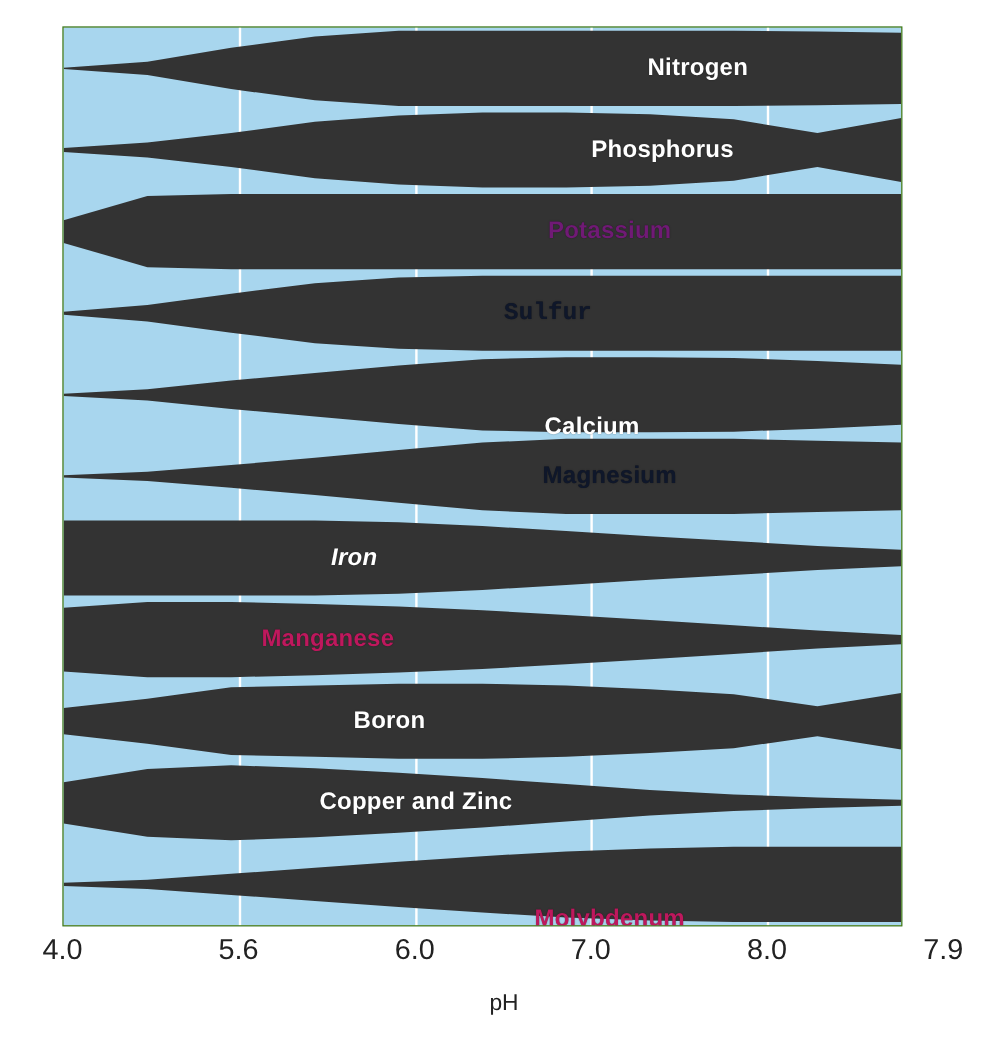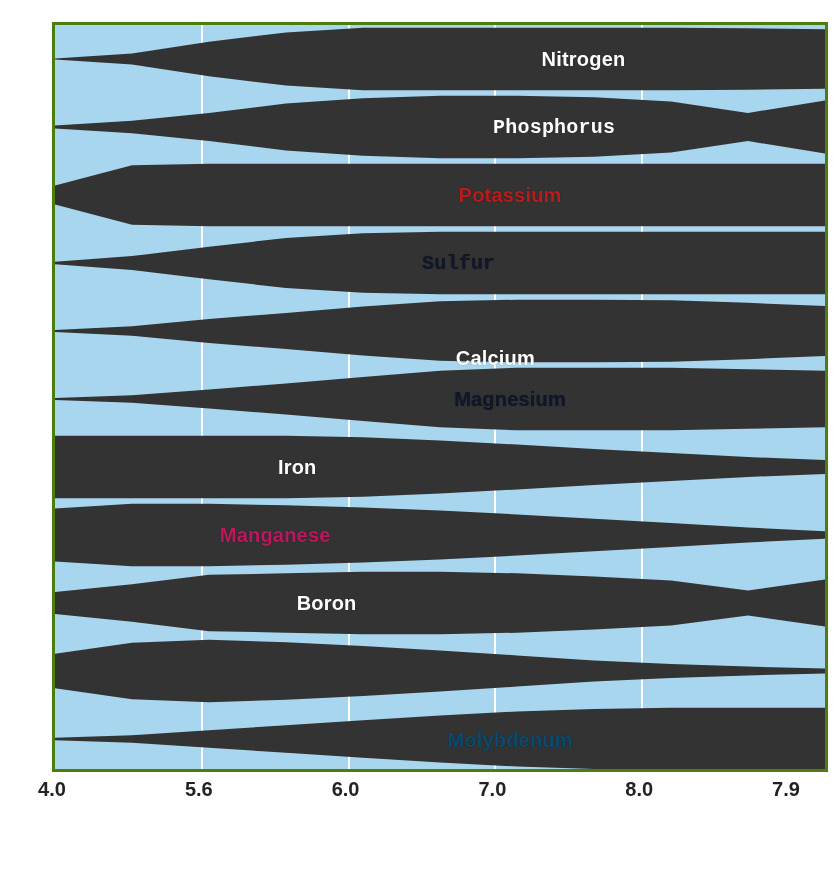--- a/index.html
+++ b/index.html
@@ -8,23 +8,23 @@
     background:#ffffff;
     font-family:"Liberation Sans", sans-serif;
     overflow:hidden;
   }
   #root{position:relative;width:836px;height:875px;}
 
   
   #plot{
     position:absolute;
     left:52px; top:22px;
-    width:776px; height:750px;
+    width:700px; height:750px;
     background:#a8d6ee;
-    border:3px solid #4d7c0f;
+    border:1px solid #4d7c0f;
     box-sizing:border-box;
     overflow:hidden;
   }
   #bands{position:absolute;inset:0;}
   .gridline{
     position:absolute;top:0;bottom:0;width:2px;background:#ffffff;
   }
   .band{position:absolute;left:0;width:100%;}
   .band svg{display:block;width:100%;height:100%;}
   .band-label{
@@ -40,25 +40,24 @@
   }
 
   
   #xaxis{
     position:absolute;
     left:52px; top:778px; width:736px; height:34px;
   }
   .tick-label{
     position:absolute;
     top:0;
-    font-size:20px;
+    font-size:24px;
     color:#222;
     transform:translateX(-50%);
     white-space:nowrap;
-    font-weight:bold;
   }
   #axis-title{
     position:absolute;
     left:52px; width:736px; top:826px;
     text-align:center;
     font-size:19px;
     color:#222;
   }
 </style>
 </head>
@@ -78,27 +77,27 @@
           <svg viewBox="0 0 734 68" preserveAspectRatio="none">
             <path d="M0.0 33.4 L73.4 28.4 L146.8 16.8 L220.2 7.4 L293.6 2.7 L367.0 2.7 L440.4 2.7 L513.8 2.7 L587.2 2.7 L660.6 3.3 L734.0 4.3 L734.0 63.7 L660.6 64.7 L587.2 65.3 L513.8 65.3 L440.4 65.3 L367.0 65.3 L293.6 65.3 L220.2 60.6 L146.8 51.2 L73.4 39.6 L0.0 34.6 Z" fill="#333333"></path>
           </svg>
         </div>
         <div class="band-label" style="left: 528.48px; top: 34px; color: rgb(255, 255, 255);">Nitrogen</div>
         <div class="band" style="top: 68px; height: 68px;">
           <svg viewBox="0 0 734 68" preserveAspectRatio="none">
             <path d="M0.0 32.4 L73.4 27.7 L146.8 19.9 L220.2 10.5 L293.6 5.2 L367.0 2.7 L440.4 2.7 L513.8 4.3 L587.2 8.4 L660.6 19.9 L734.0 7.4 L734.0 60.6 L660.6 48.1 L587.2 59.6 L513.8 63.7 L440.4 65.3 L367.0 65.3 L293.6 62.8 L220.2 57.5 L146.8 48.1 L73.4 40.3 L0.0 35.6 Z" fill="#333333"></path>
           </svg>
         </div>
-        <div class="band-label" style="left: 499.12px; top: 102px; color: rgb(255, 255, 255); font-family: Liberation Mono, monospace;">Phosphorus</div>
+        <div class="band-label" style="left: 499.12px; top: 102px; color: rgb(255, 255, 255);">Phosphorus</div>
         <div class="band" style="top: 136px; height: 68px;">
           <svg viewBox="0 0 734 68" preserveAspectRatio="none">
             <path d="M0.0 24.6 L73.4 4.3 L146.8 2.7 L220.2 2.7 L293.6 2.7 L367.0 2.7 L440.4 2.7 L513.8 2.7 L587.2 2.7 L660.6 2.7 L734.0 2.7 L734.0 65.3 L660.6 65.3 L587.2 65.3 L513.8 65.3 L440.4 65.3 L367.0 65.3 L293.6 65.3 L220.2 65.3 L146.8 65.3 L73.4 63.7 L0.0 43.4 Z" fill="#333333"></path>
           </svg>
         </div>
-        <div class="band-label" style="left: 455.08px; top: 170px; color: #b91c1c;">Potassium</div>
+        <div class="band-label" style="left: 455.08px; top: 170px; color: #701a75;">Potassium</div>
         <div class="band" style="top: 204px; height: 68px;">
           <svg viewBox="0 0 734 68" preserveAspectRatio="none">
             <path d="M0.0 32.7 L73.4 27.1 L146.8 17.7 L220.2 9.0 L293.6 4.3 L367.0 2.7 L440.4 2.7 L513.8 2.7 L587.2 2.7 L660.6 2.7 L734.0 2.7 L734.0 65.3 L660.6 65.3 L587.2 65.3 L513.8 65.3 L440.4 65.3 L367.0 65.3 L293.6 63.7 L220.2 59.0 L146.8 50.3 L73.4 40.9 L0.0 35.3 Z" fill="#333333"></path>
           </svg>
         </div>
         <div class="band-label" style="left: 403.7px; top: 238px; color: #0f172a; font-family: Liberation Mono, monospace;">Sulfur</div>
         <div class="band" style="top: 272px; height: 68px;">
           <svg viewBox="0 0 734 68" preserveAspectRatio="none">
             <path d="M0.0 33.1 L73.4 29.3 L146.8 22.1 L220.2 15.9 L293.6 9.6 L367.0 4.3 L440.4 2.7 L513.8 2.7 L587.2 3.3 L660.6 5.8 L734.0 9.0 L734.0 59.0 L660.6 62.2 L587.2 64.7 L513.8 65.3 L440.4 65.3 L367.0 63.7 L293.6 58.4 L220.2 52.1 L146.8 45.9 L73.4 38.7 L0.0 34.9 Z" fill="#333333"></path>
           </svg>
@@ -108,49 +107,51 @@
           <svg viewBox="0 0 734 68" preserveAspectRatio="none">
             <path d="M0.0 33.1 L73.4 30.2 L146.8 24.6 L220.2 18.4 L293.6 12.1 L367.0 5.8 L440.4 2.7 L513.8 2.7 L587.2 2.7 L660.6 4.3 L734.0 5.8 L734.0 62.2 L660.6 63.7 L587.2 65.3 L513.8 65.3 L440.4 65.3 L367.0 62.2 L293.6 55.9 L220.2 49.6 L146.8 43.4 L73.4 37.8 L0.0 34.9 Z" fill="#333333"></path>
           </svg>
         </div>
         <div class="band-label" style="left: 455.08px; top: 374px; color: #0f172a;">Magnesium</div>
         <div class="band" style="top: 408px; height: 68px;">
           <svg viewBox="0 0 734 68" preserveAspectRatio="none">
             <path d="M0.0 2.7 L73.4 2.7 L146.8 2.7 L220.2 2.7 L293.6 4.3 L367.0 7.4 L440.4 11.5 L513.8 15.9 L587.2 19.9 L660.6 24.0 L734.0 27.1 L734.0 40.9 L660.6 44.0 L587.2 48.1 L513.8 52.1 L440.4 56.5 L367.0 60.6 L293.6 63.7 L220.2 65.3 L146.8 65.3 L73.4 65.3 L0.0 65.3 Z" fill="#333333"></path>
           </svg>
         </div>
-        <div class="band-label" style="left: 242.22px; top: 442px; color: rgb(255, 255, 255);">Iron</div>
+        <div class="band-label" style="left: 242.22px; top: 442px; color: rgb(255, 255, 255); font-style: italic;">Iron</div>
         <div class="band" style="top: 476px; height: 68px;">
           <svg viewBox="0 0 734 68" preserveAspectRatio="none">
             <path d="M0.0 7.4 L73.4 2.7 L146.8 2.7 L220.2 4.3 L293.6 6.5 L367.0 9.6 L440.4 13.4 L513.8 17.7 L587.2 22.1 L660.6 26.5 L734.0 30.2 L734.0 37.8 L660.6 41.5 L587.2 45.9 L513.8 50.3 L440.4 54.6 L367.0 58.4 L293.6 61.5 L220.2 63.7 L146.8 65.3 L73.4 65.3 L0.0 60.6 Z" fill="#333333"></path>
           </svg>
         </div>
         <div class="band-label" style="left: 220.2px; top: 510px; color: #be185d;">Manganese</div>
         <div class="band" style="top: 544px; height: 68px;">
           <svg viewBox="0 0 734 68" preserveAspectRatio="none">
             <path d="M0.0 23.1 L73.4 15.2 L146.8 5.8 L220.2 4.3 L293.6 2.7 L367.0 2.7 L440.4 4.3 L513.8 7.4 L587.2 11.5 L660.6 21.5 L734.0 10.5 L734.0 57.5 L660.6 46.5 L587.2 56.5 L513.8 60.6 L440.4 63.7 L367.0 65.3 L293.6 65.3 L220.2 63.7 L146.8 62.2 L73.4 52.8 L0.0 44.9 Z" fill="#333333"></path>
           </svg>
         </div>
         <div class="band-label" style="left: 271.58px; top: 578px; color: rgb(255, 255, 255); text-align: right;">Boron</div>
         <div class="band" style="top: 612px; height: 68px;">
           <svg viewBox="0 0 734 68" preserveAspectRatio="none">
             <path d="M0.0 16.8 L73.4 5.8 L146.8 2.7 L220.2 5.2 L293.6 9.0 L367.0 13.4 L440.4 18.4 L513.8 23.4 L587.2 27.1 L660.6 29.6 L734.0 31.5 L734.0 36.5 L660.6 38.4 L587.2 40.9 L513.8 44.6 L440.4 49.6 L367.0 54.6 L293.6 59.0 L220.2 62.8 L146.8 65.3 L73.4 62.2 L0.0 51.2 Z" fill="#333333"></path>
           </svg>
         </div>
+        <div class="band-label" style="left: 293.6px; top: 646px; color: rgb(255, 255, 255);">Copper and Zinc</div>
         <div class="band" style="top: 680px; height: 68px;">
           <svg viewBox="0 0 734 68" preserveAspectRatio="none">
             <path d="M0.0 32.7 L73.4 30.2 L146.8 25.2 L220.2 20.2 L293.6 15.2 L367.0 10.5 L440.4 6.5 L513.8 4.0 L587.2 2.7 L660.6 2.7 L734.0 2.7 L734.0 65.3 L660.6 65.3 L587.2 65.3 L513.8 64.0 L440.4 61.5 L367.0 57.5 L293.6 52.8 L220.2 47.8 L146.8 42.8 L73.4 37.8 L0.0 35.3 Z" fill="#333333"></path>
           </svg>
         </div>
-        <div class="band-label" style="left: 455.08px; top: 715px; color: #0c4a6e; text-align: center;">Molybdenum</div>
+        <div class="band-label" style="left: 455.08px; top: 743px; color: #be185d; text-align: center;">Molybdenum</div>
       </div>
   </div>
 
   <div id="xaxis">
       <div class="tick-label" style="left: 0px;">4.0</div>
       <div class="tick-label" style="left: 146.8px;">5.6</div>
       <div class="tick-label" style="left: 293.6px;">6.0</div>
       <div class="tick-label" style="left: 440.4px;">7.0</div>
       <div class="tick-label" style="left: 587.2px;">8.0</div>
       <div class="tick-label" style="left: 734px;">7.9</div>
     </div>
+  <div id="axis-title">pH</div>
 
 </div>
 
 </body></html>

